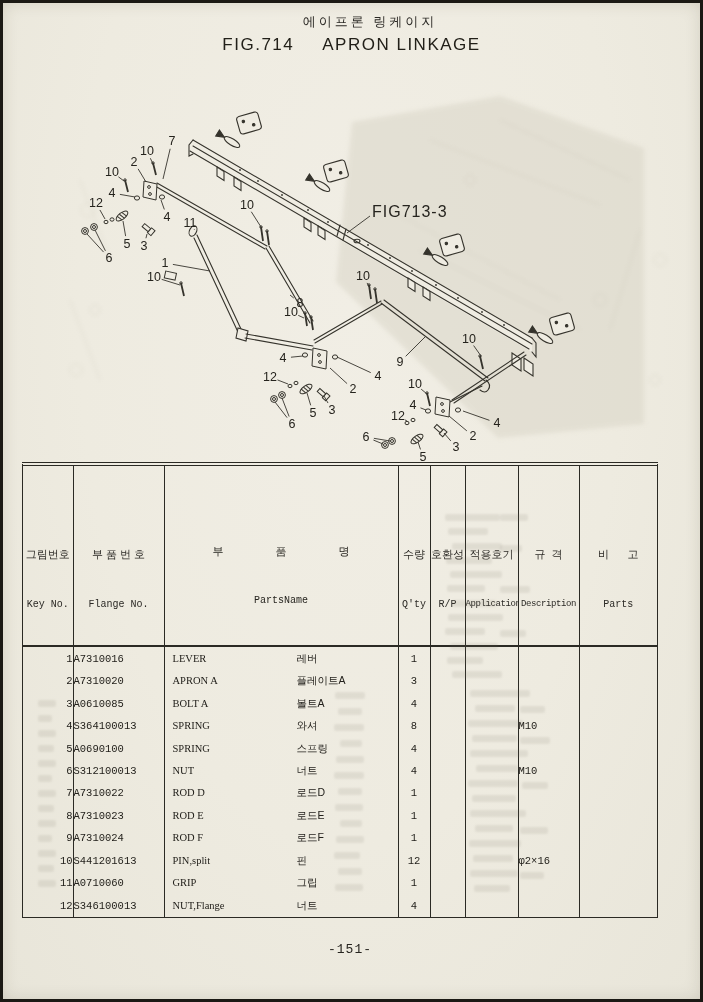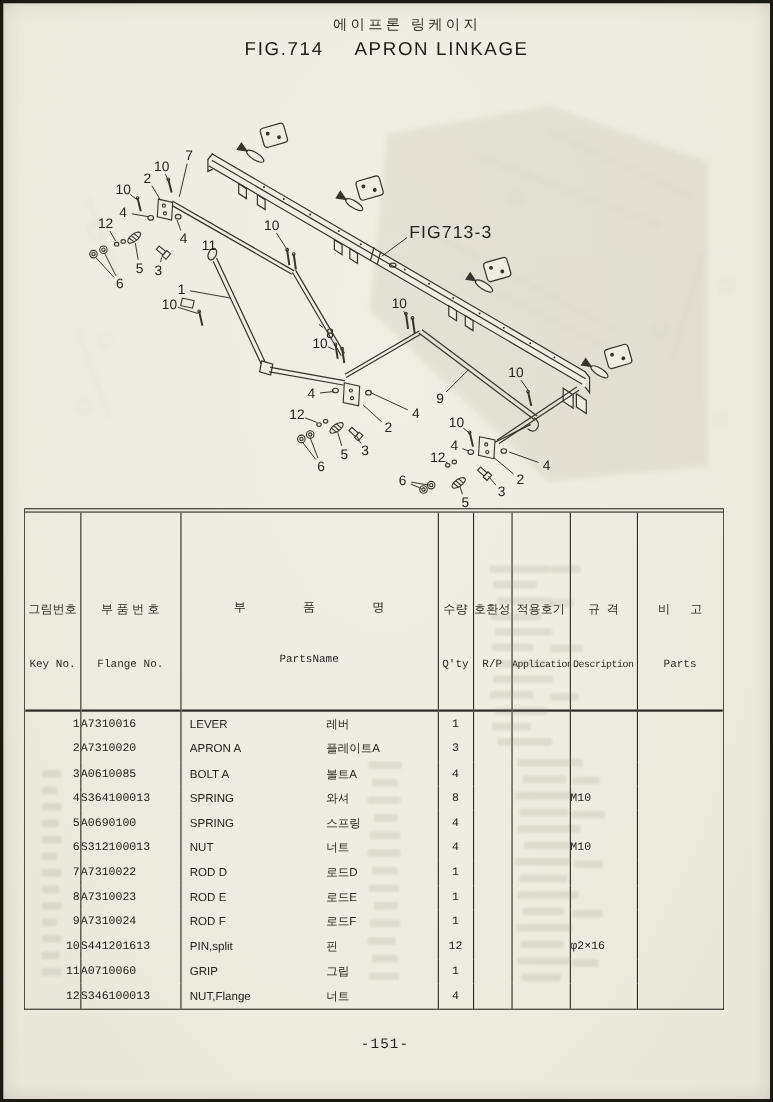--- a/index.html
+++ b/index.html
@@ -36,21 +36,21 @@
   tr.hdr th{border-bottom:2px solid #2b2a24;text-align:center;}
   .h-kr{display:block;font-size:11px;line-height:14px;margin-top:12px;color:#2b2925;}
   .h-en{display:block;font-family:"Liberation Mono", monospace;font-size:10px;line-height:15px;color:#2b2925;}
   .h-en.small{font-size:9px;letter-spacing:-0.4px;}
   .h-name-kr{display:flex;justify-content:center;gap:52px;font-size:11px;margin-top:2px;}
   .h-name-en{display:flex;justify-content:center;font-family:"Liberation Mono",monospace;font-size:10px;}
   tr.data-row{height:14.2px;}
   tr.data-row td{font-family:"Liberation Mono", monospace;font-size:10.5px;color:#23211c;}
   td.cell-key{text-align:right;padding-right:11px;}
   td.cell-pno{padding-left:6px;}
-  td.cell-name .nm{display:inline-block;width:124px;padding-left:8px;font-family:Liberation Sans, sans-serif;}
+  td.cell-name .nm{display:inline-block;width:124px;padding-left:8px;font-family:Liberation Serif, serif;}
   td.cell-name .nk{font-family:"Liberation Sans",sans-serif;font-size:10.5px;}
   td.cell-qty{text-align:center;}
   td.cell-desc{padding-left:5px;}
   tr.filler{height:auto;}
   .page-number{position:absolute;left:280px;top:917px;width:140px;text-align:center;
     font-family:"Liberation Mono",monospace;font-size:13px;letter-spacing:1px;color:#26241f;margin-top:25px;}
   .ghost{position:absolute;background:#756f60;opacity:.12;filter:blur(.8px);border-radius:2px;height:7px;}
 </style>
 </head>
 <body>

